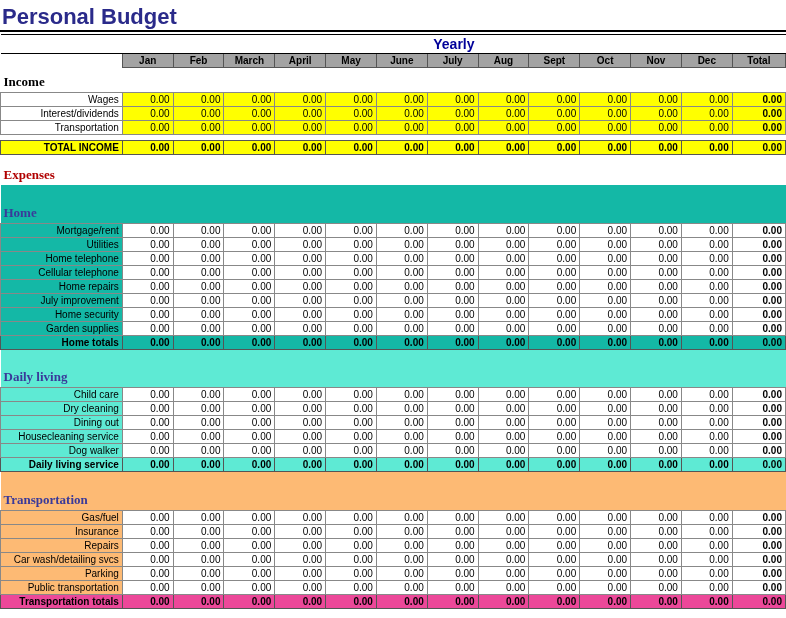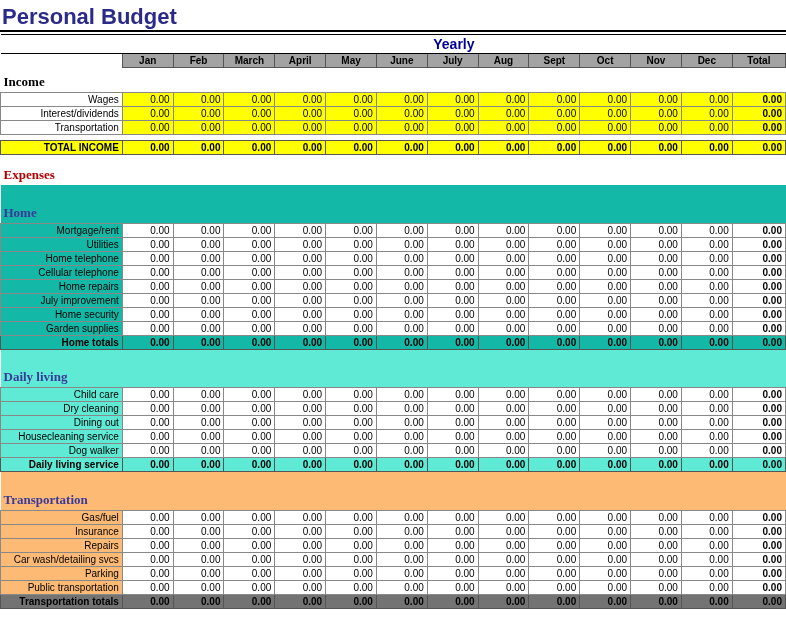--- a/index.html
+++ b/index.html
@@ -63,21 +63,21 @@
   .label-col { width: 115px; text-align: left; }
   .data-col { width: 48px; }
   .total-col { width: 50px; font-weight: bold; }
   .row-label { text-align: right; border: 1px solid #888; }
   .totals-row td { font-weight: bold; border: 1px solid #555; }
   .totals-row .row-label { font-weight: bold; }
   .bg-yellow { background: #ffff00; }
   .bg-orange { background: #14b8a6; }
   .bg-cyan { background: #5eead4; }
   .bg-pink { background: #fdba74; }
-  .bg-ltyellow { background: #737373; }
+  .bg-ltyellow { background: #ec4899; }
   .spacer td { height: 6px; border: none; }
   .blank-header td { border: none; height: 14px; }
 </style>
 </head>
 <body>
 
 <div class="title">Personal Budget</div>
 
 <table>
   <colgroup>

